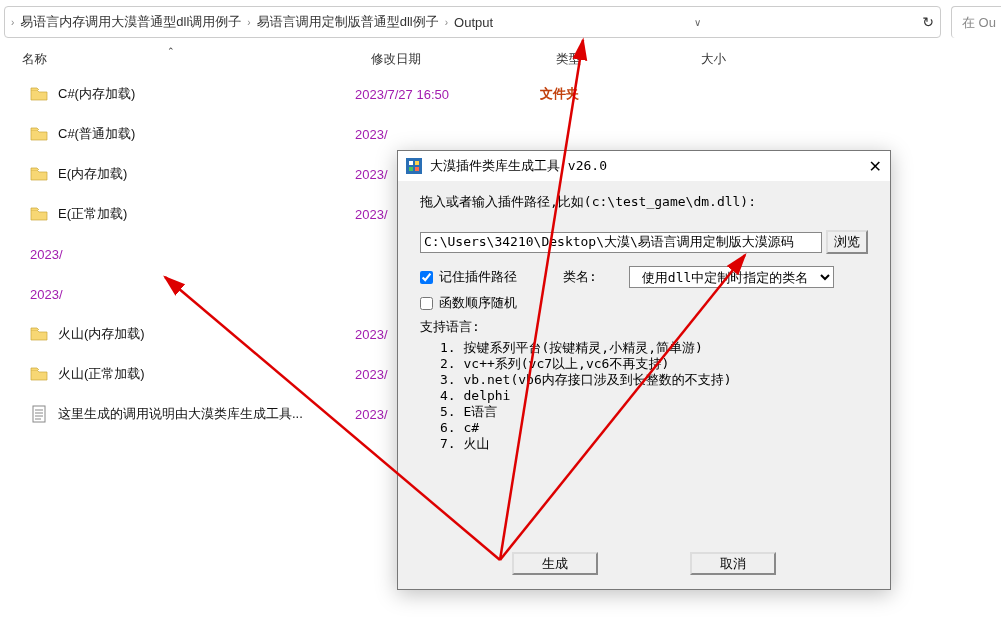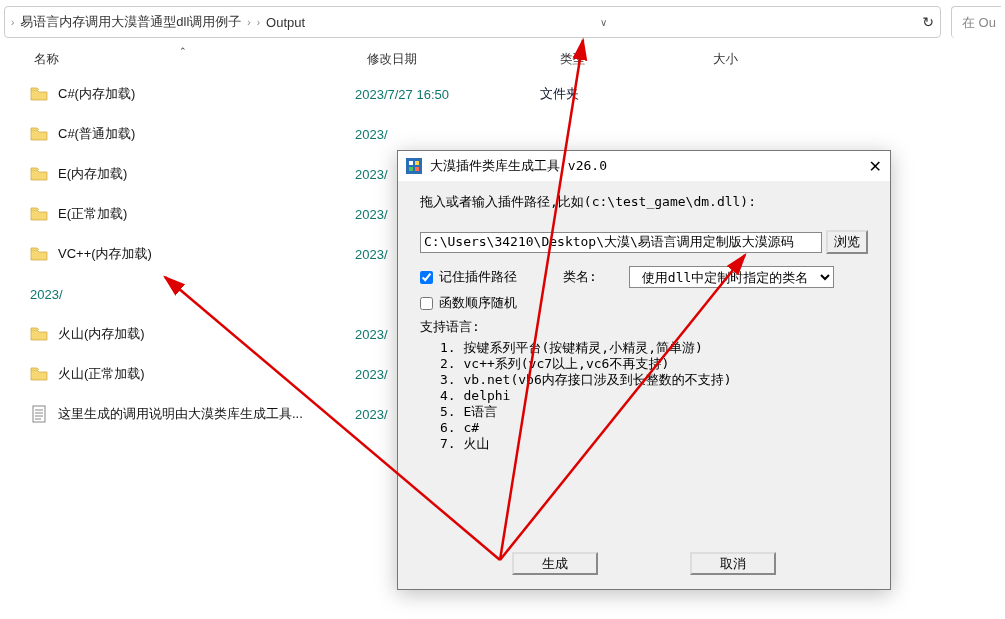--- a/index.html
+++ b/index.html
@@ -38,43 +38,42 @@
     border-top:1px solid #ccc;
     border-left:1px solid #ccc;
     border-radius:4px 0 0 4px;
     display:flex;
     align-items:center;
     padding-left:10px;
     color:#888;
   }
   .col-headers {
     display:flex;
-    padding: 0 34px;
+    padding: 0 22px;
     height: 30px;
     align-items:center;
     color:#333;
     font-size:12.5px;
-    gap:8px;
   }
   .ch-name { width: 325px; position:relative; }
   .ch-sort { position:absolute; top:-5px; left:145px; font-size:9px; color:#333;}
-  .ch-date { width: 185px;}
+  .ch-date { width: 185px; margin-left: 24px;}
   .ch-type { width: 145px;}
   .ch-size { width: 100px;}
 
   .filelist { padding: 0 30px; }
   .file-row {
     height: 40px;
     display:flex;
     align-items:center;
     color:#111;
   }
   .file-row .fname { width: 325px; display:flex; align-items:center; gap:10px;}
-  .file-row .fdate { width: 185px; color:#0f766e;}
-  .file-row .ftype { width: 145px; color:#0f172a;}
+  .file-row .fdate { width: 185px; color:#a21caf;}
+  .file-row .ftype { width: 145px; color:#c2410c;font-weight:bold;}
 
   .folder-icon {
     width:18px; height:14px;
   }
   .folder-icon svg { width:18px; height:14px; display:block;}
   .textfile-icon {
     width:18px; height:18px;
   }
   .textfile-icon svg { width:18px; height:18px; display:block;}
 
@@ -170,20 +169,21 @@
   }
 </style>
 </head>
 <body>
 
 <div class="toolbar">
   <div class="crumb-bar">
     <span class="sep">›</span>
     <span>易语言内存调用大漠普通型dll调用例子</span>
     <span class="sep">›</span>
+    <span>易语言调用定制版普通型dll例子</span>
     <span class="sep">›</span>
     <span>Output</span>
     <span class="ref-btn" style="margin-left:auto;color:#666;font-size:10px;">∨</span>
     <span style="width:14px;"></span>
     <span class="ref-btn" style="font-size:14px;">↻</span>
   </div>
   <div class="search-box">
     <span>在 Ou</span>
   </div>
 </div>
@@ -245,29 +245,20 @@
             <path d="M1 3 H7 L9 5 H17 V13 H1 Z" fill="#f7d774" stroke="#caa83a" stroke-width="0.7"></path>
             <path d="M1 3 V1 H7 L9 3" fill="#f7d774" stroke="#caa83a" stroke-width="0.7"></path>
           </svg>
         </span>
         <span>E(正常加载)</span>
       </div>
       <div class="fdate">2023/</div>
       <div class="ftype"></div>
     </div>
     <div class="file-row">
-      <div class="fname">
-        <span class="folder-icon">
-          <svg viewBox="0 0 18 14">
-            <path d="M1 3 H7 L9 5 H17 V13 H1 Z" fill="#f7d774" stroke="#caa83a" stroke-width="0.7"></path>
-            <path d="M1 3 V1 H7 L9 3" fill="#f7d774" stroke="#caa83a" stroke-width="0.7"></path>
-          </svg>
-        </span>
-        <span>VC++(内存加载)</span>
-      </div>
       <div class="fdate">2023/</div>
       <div class="ftype"></div>
     </div>
     <div class="file-row">
       <div class="fdate">2023/</div>
       <div class="ftype"></div>
     </div>
     <div class="file-row">
       <div class="fname">
         <span class="folder-icon">

